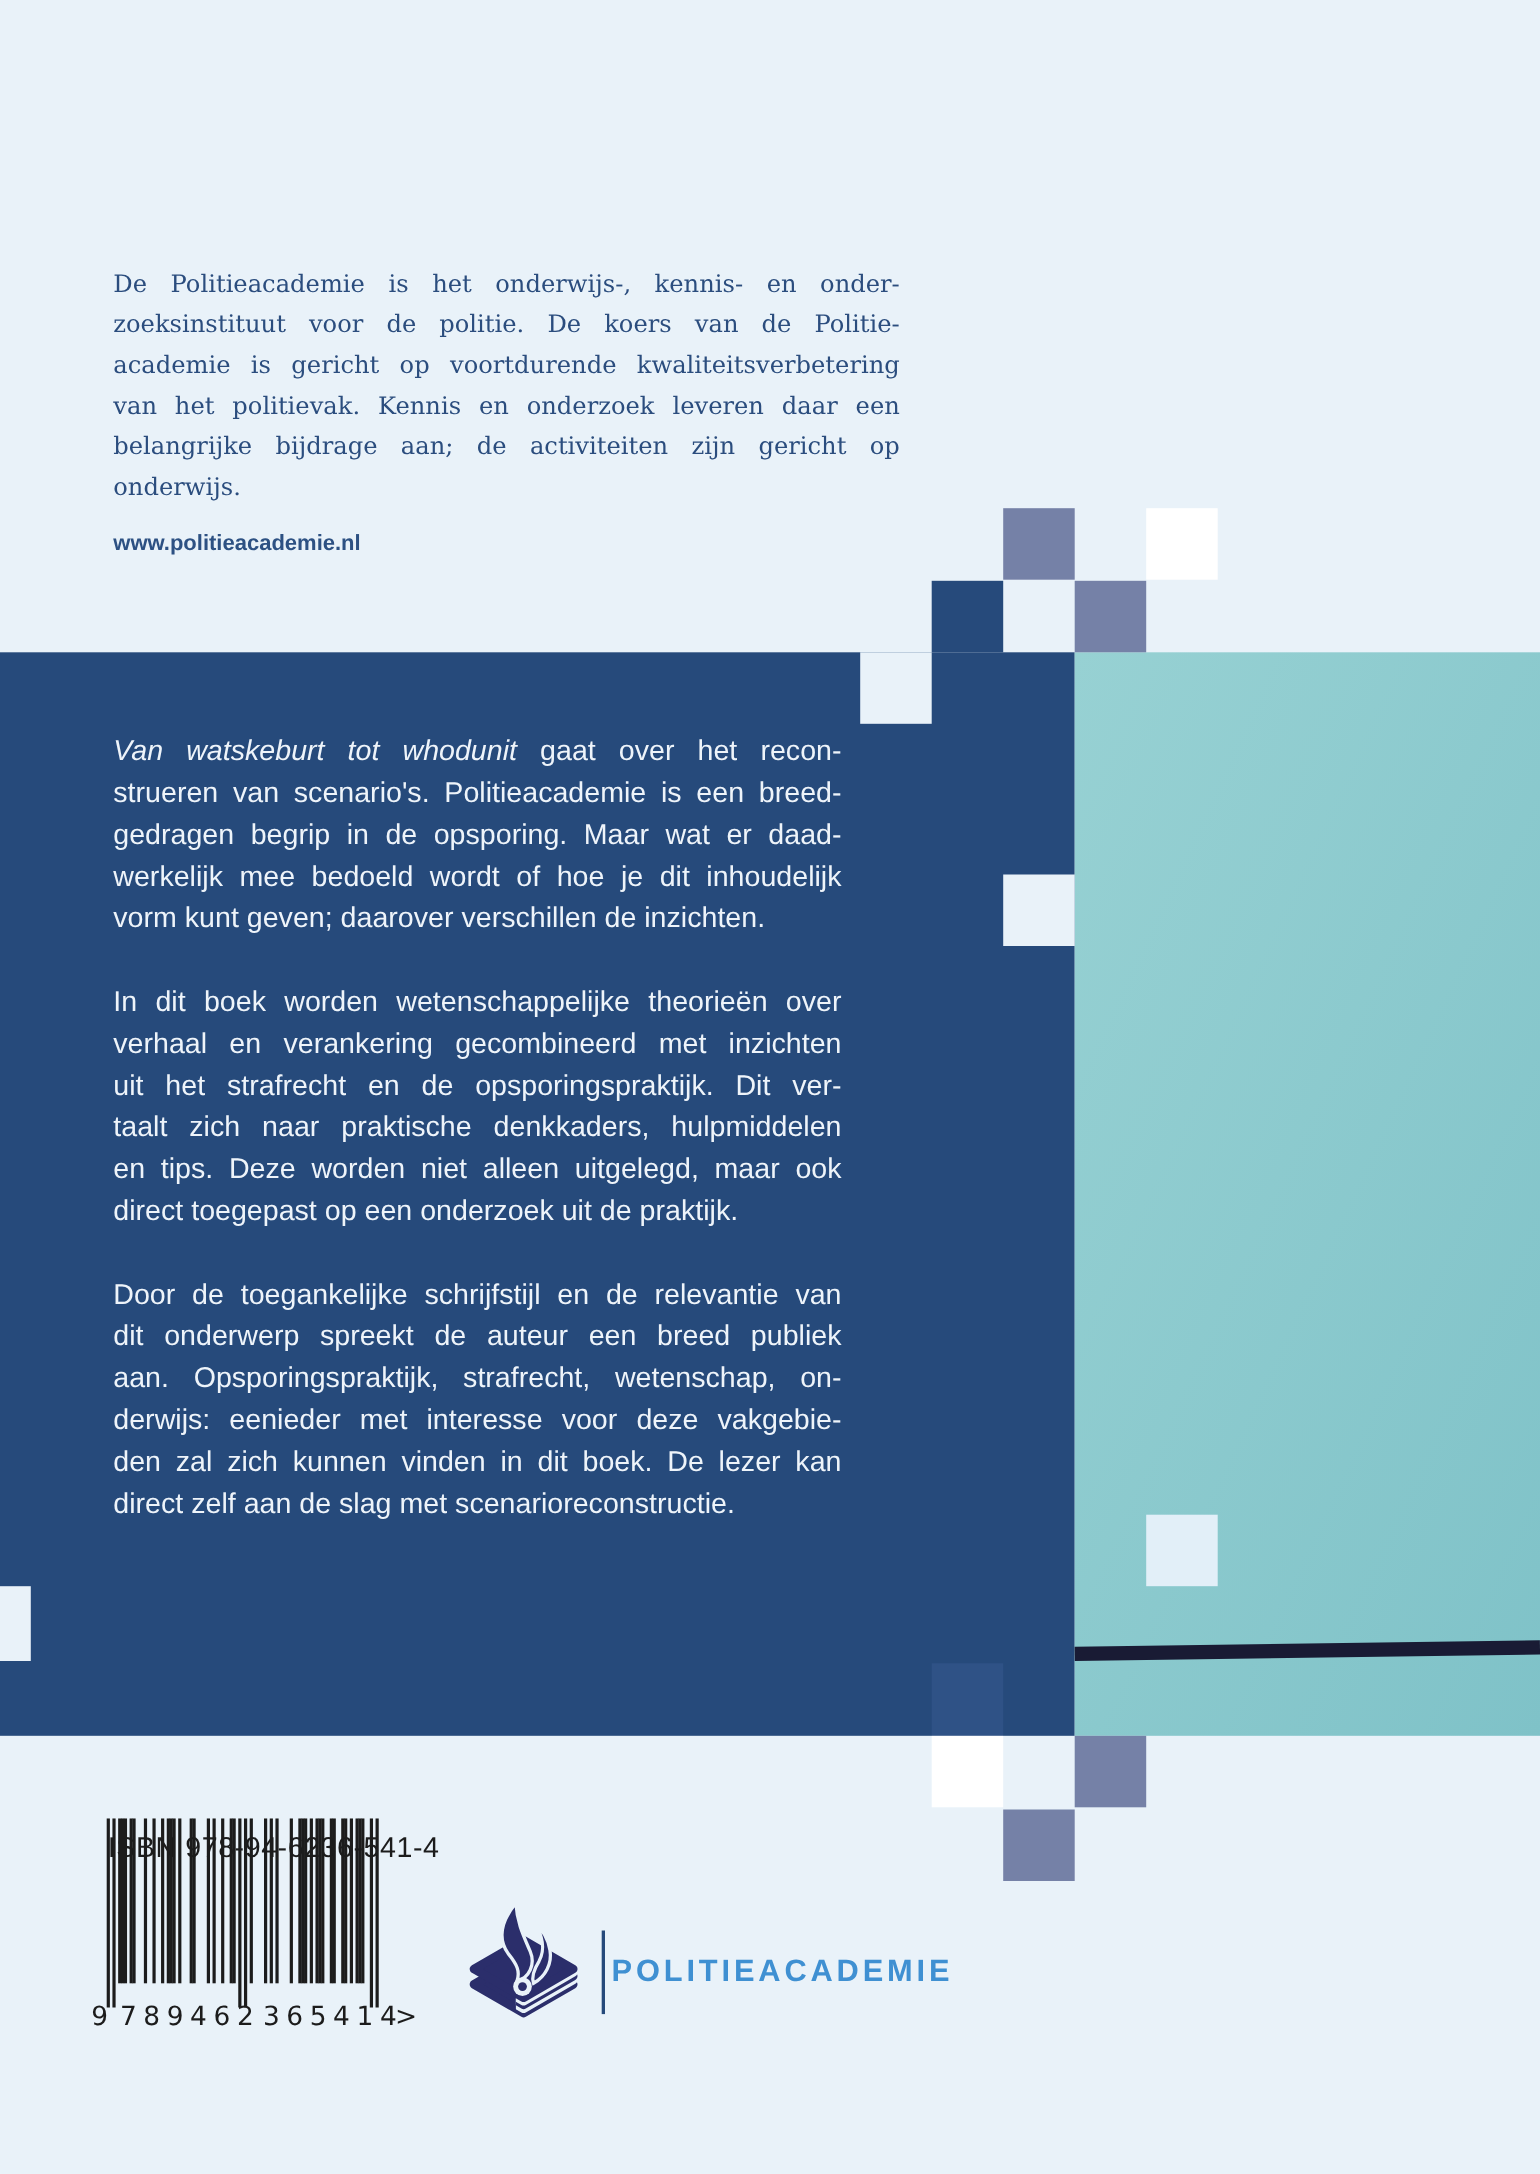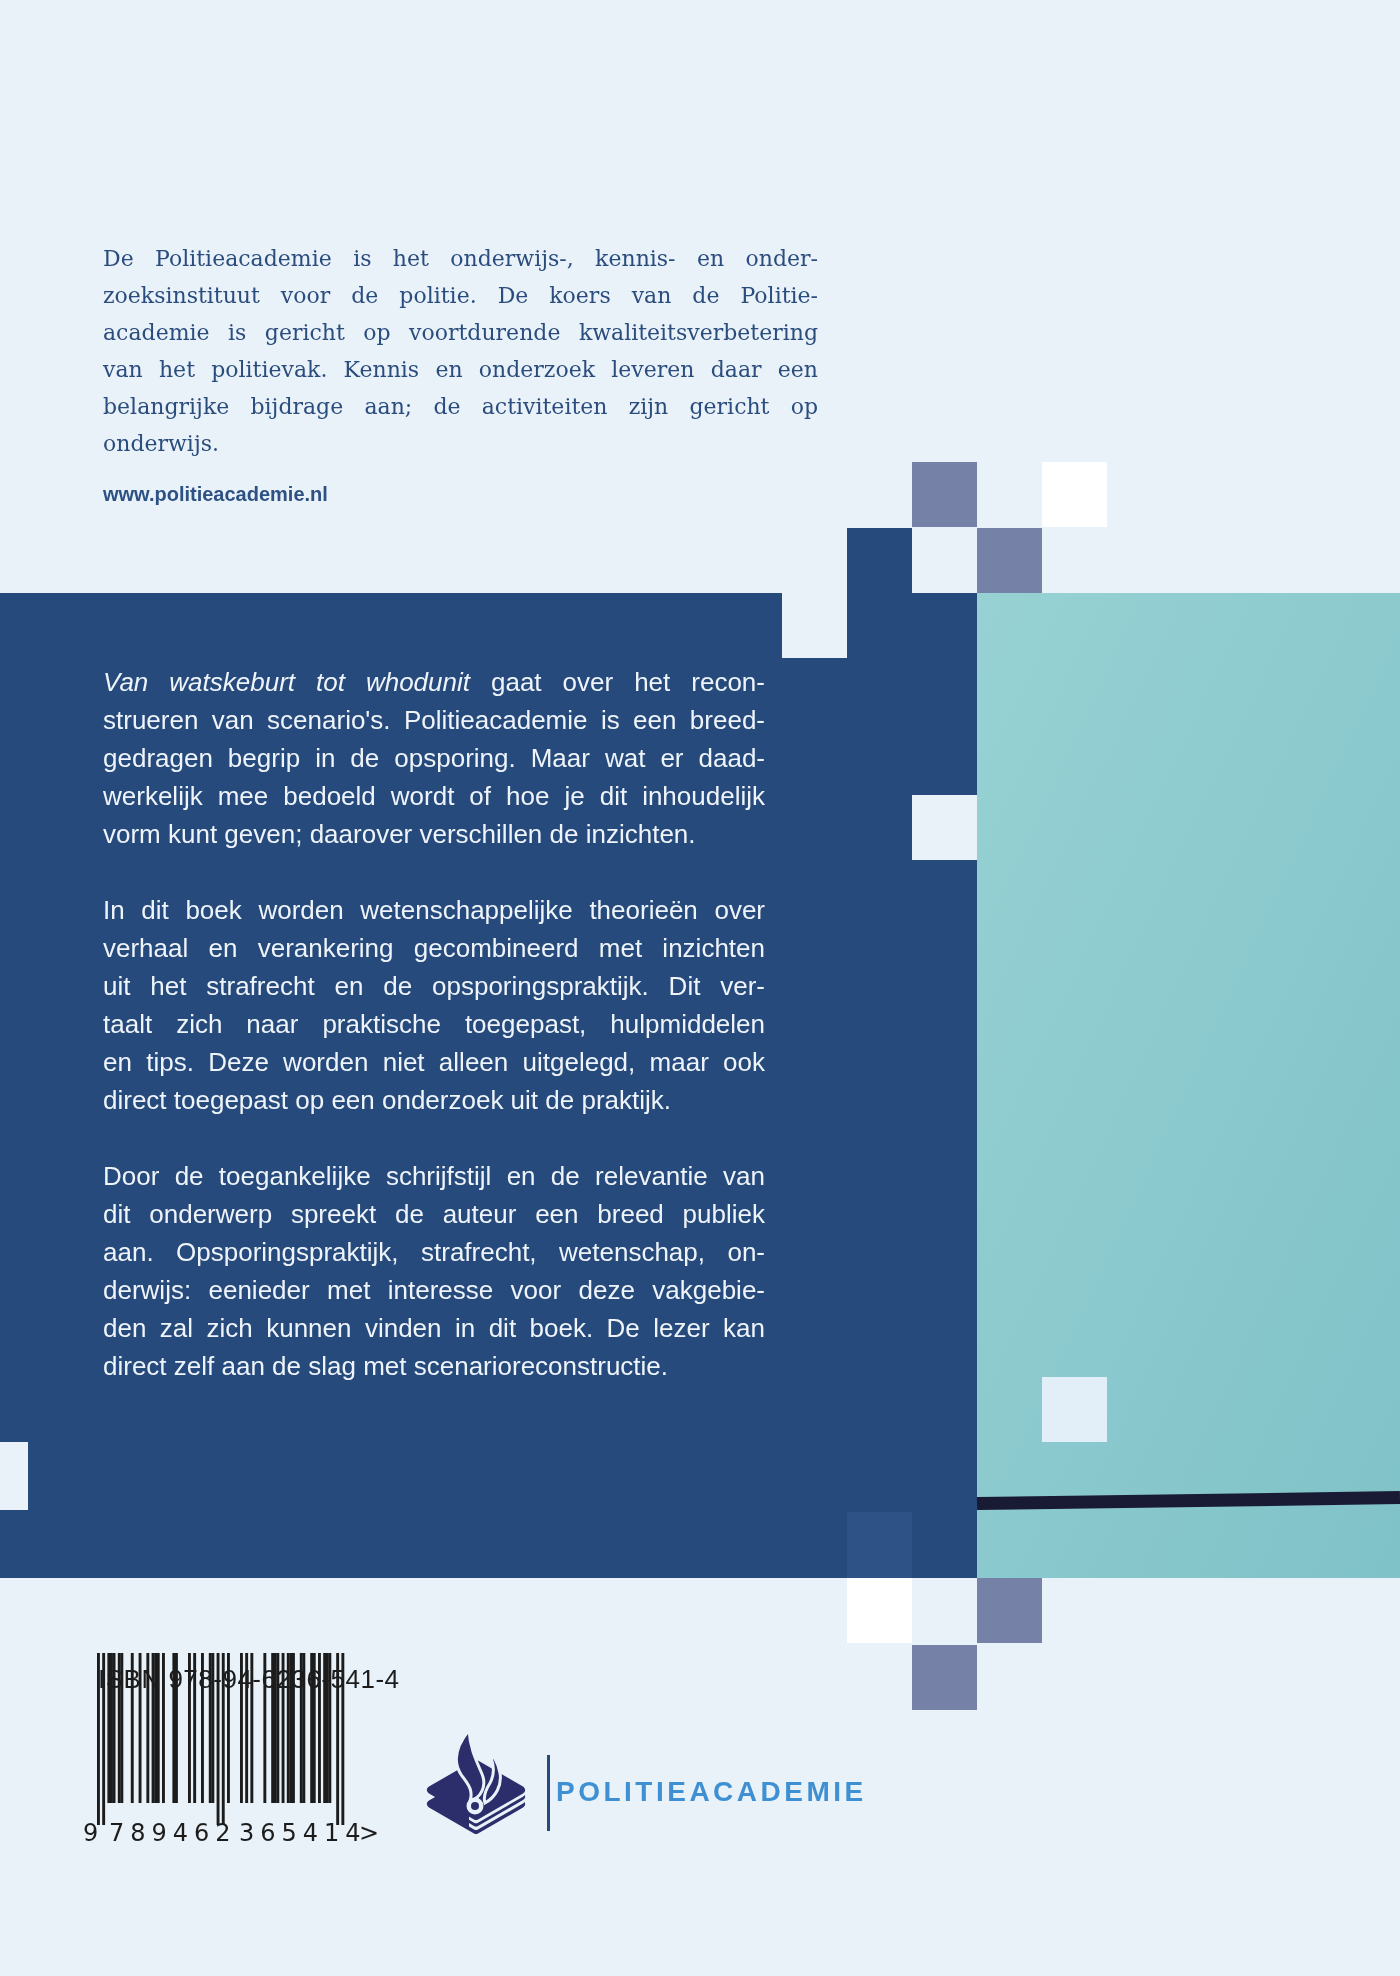--- a/index.html
+++ b/index.html
@@ -102,21 +102,21 @@
     <div class="jl"><span class="ital">Van watskeburt tot whodunit</span><span> gaat over het recon-</span></div>
     <div class="jl">strueren van scenario's. Politieacademie is een breed-</div>
     <div class="jl">gedragen begrip in de opsporing. Maar wat er daad-</div>
     <div class="jl">werkelijk mee bedoeld wordt of hoe je dit inhoudelijk</div>
     <div class="jl-last">vorm kunt geven; daarover verschillen de inzichten.</div>
   </div>
   <div class="para">
     <div class="jl">In dit boek worden wetenschappelijke theorieën over</div>
     <div class="jl">verhaal en verankering gecombineerd met inzichten</div>
     <div class="jl">uit het strafrecht en de opsporingspraktijk. Dit ver-</div>
-    <div class="jl">taalt zich naar praktische toegepast, hulpmiddelen</div>
+    <div class="jl">taalt zich naar praktische denkkaders, hulpmiddelen</div>
     <div class="jl">en tips. Deze worden niet alleen uitgelegd, maar ook</div>
     <div class="jl-last">direct toegepast op een onderzoek uit de praktijk.</div>
   </div>
   <div class="para">
     <div class="jl">Door de toegankelijke schrijfstijl en de relevantie van</div>
     <div class="jl">dit onderwerp spreekt de auteur een breed publiek</div>
     <div class="jl">aan. Opsporingspraktijk, strafrecht, wetenschap, on-</div>
     <div class="jl">derwijs: eenieder met interesse voor deze vakgebie-</div>
     <div class="jl">den zal zich kunnen vinden in dit boek. De lezer kan</div>
     <div class="jl-last">direct zelf aan de slag met scenarioreconstructie.</div>

